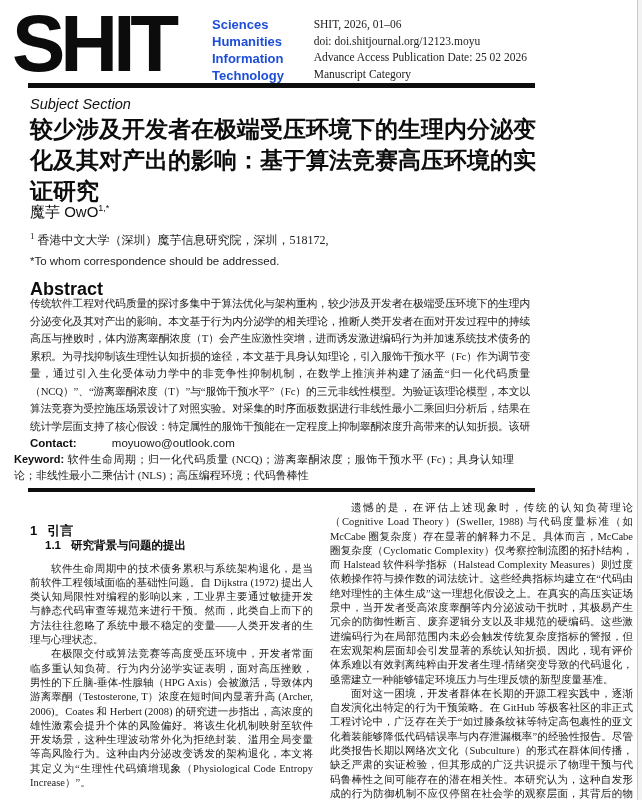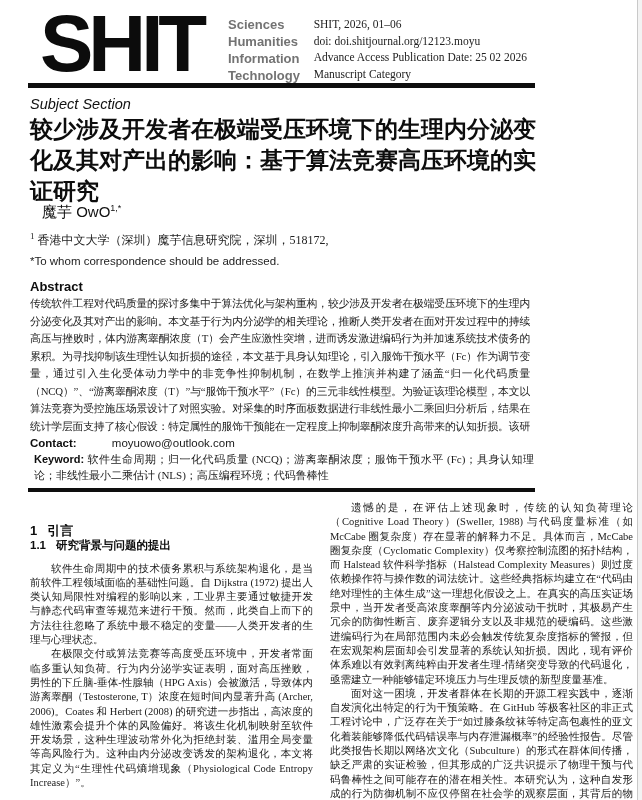--- a/index.html
+++ b/index.html
@@ -9,26 +9,26 @@
     font-family: "Liberation Serif", "DejaVu Serif", serif;
     color: #1c1c1c;
   }
   .page { position: absolute; inset: 0; background: #fff; }
 
   
   .logo-text {
     position: absolute; left: 12px; top: 6px;
     font-family: "Liberation Sans", "DejaVu Sans", sans-serif;
     font-weight: 900; font-size: 80px; line-height: 76px;
-    letter-spacing: -5px; color: #0c0c0c; margin-left: 28px;
+    letter-spacing: -5px; color: #0c0c0c;
   }
   .logo-words {
-    position: absolute; left: 228px; top: 16px;
+    position: absolute; left: 212px; top: 16px;
     font-family: "Liberation Sans", "DejaVu Sans", sans-serif;
-    font-weight: 700; font-size: 13px; line-height: 17px; color: #737373;
+    font-weight: 700; font-size: 13px; line-height: 17px; color: #1d4ed8;
   }
   .header-meta {
     position: absolute; right: 115px; top: 16px; 
     font-size: 11.5px; line-height: 16.5px; color: #222;
   }
   .rule { position: absolute; left: 28px; width: 507px; background: #0e0e0e; }
   .rule-1 { top: 83px; height: 5px; }
   .rule-2 { top: 488px; height: 4px; }
 
   
@@ -36,53 +36,53 @@
     position: absolute; left: 30px; top: 96px;
     font-family: "Liberation Sans", "DejaVu Sans", sans-serif;
     font-style: italic; font-size: 14.5px; color: #111;
   }
   .page-title {
     position: absolute; left: 30px; top: 114px; width: 512px;
     font-family: "Liberation Sans", "DejaVu Sans", sans-serif;
     font-weight: 700; font-size: 23px; line-height: 31px; color: #0d0d0d;
   }
   .author-line {
-    position: absolute; left: 42px; top: 203px;
+    position: absolute; left: 30px; top: 203px;
     font-family: "Liberation Sans", "DejaVu Sans", sans-serif;
     font-size: 15px; color: #111;
   }
   .author-line sup, .affiliation sup { font-size: 9px; vertical-align: super; line-height: 0; }
   .affiliation {
     position: absolute; left: 30px; top: 232px;
     font-size: 12px; color: #222;
   }
   .correspondence {
     position: absolute; left: 30px; top: 255px;
     font-family: "Liberation Sans", "DejaVu Sans", sans-serif;
     font-size: 11.5px; color: #222;
   }
 
   
   .abstract-label {
     position: absolute; left: 30px; top: 279px;
     font-family: "Liberation Sans", "DejaVu Sans", sans-serif;
-    font-weight: 700; font-size: 13px; color: #0d0d0d;
+    font-weight: 700; font-size: 18px; color: #0d0d0d;
   }
   .abstract-text {
     position: absolute; left: 30px; top: 295px; width: 500px; height: 142px;
     overflow: hidden; text-align: justify;
     font-size: 10.8px; letter-spacing: -0.2px; line-height: 17.5px; color: #1a1a1a;
   }
   .contact-line {
     position: absolute; left: 30px; top: 437px; width: 500px;
     font-family: "Liberation Sans", "DejaVu Sans", sans-serif;
     font-size: 11.5px; color: #1a1a1a;
   }
   .keyword-line {
-    position: absolute; left: 34px; top: 452px; width: 500px; height: 34px;
+    position: absolute; left: 14px; top: 452px; width: 500px; height: 34px;
     overflow: hidden; text-align: justify;
     font-size: 11px; line-height: 15.5px; color: #1a1a1a;
   }
   .inline-label {
     font-family: "Liberation Sans", "DejaVu Sans", sans-serif;
     font-weight: 700; color: #0d0d0d;
   }
   .contact-line a { color: #1a1a1a; text-decoration: none; padding-left: 32px; }
 
   
@@ -94,21 +94,21 @@
   .col-right { left: 330px; top: 501px; width: 303px; height: 299px; }
   .col p { text-indent: 2em; }
   .sec-h1 {
     font-family: "Liberation Sans", "DejaVu Sans", sans-serif;
     font-weight: 700; font-size: 13px; color: #0d0d0d;
     text-align: left;
   }
   .sec-h2 {
     font-family: "Liberation Sans", "DejaVu Sans", sans-serif;
     font-weight: 700; font-size: 11.5px; color: #0d0d0d;
-    margin-bottom: 9px; text-align: left;
+    margin-bottom: 9px; text-align: left; margin-left: 15px;
   }
   .sec-num { margin-right: 10px; }
 
   
   .page-edge {
     position: absolute; top: 0; right: 4px; width: 1px; height: 800px;
     background: #c9c9c9;
   }
   .page-gutter {
     position: absolute; top: 0; right: 0; width: 4px; height: 800px;

